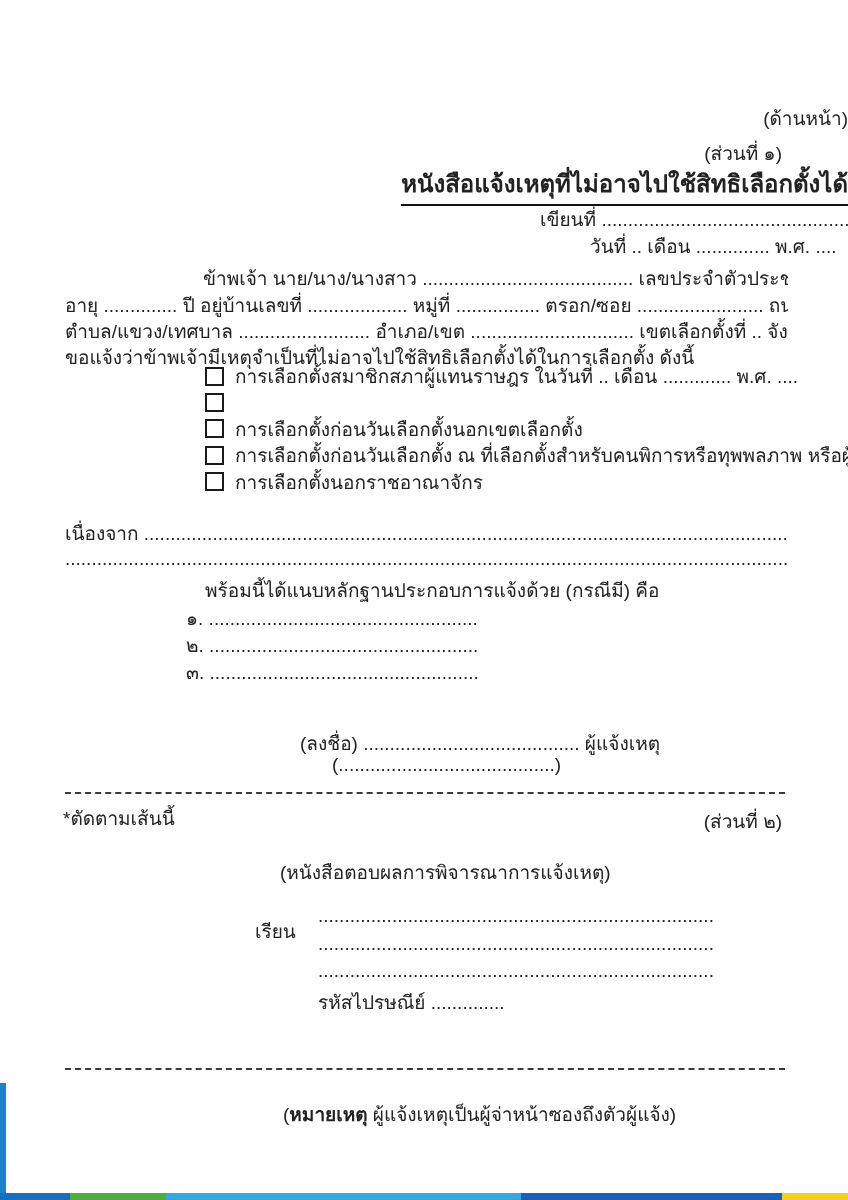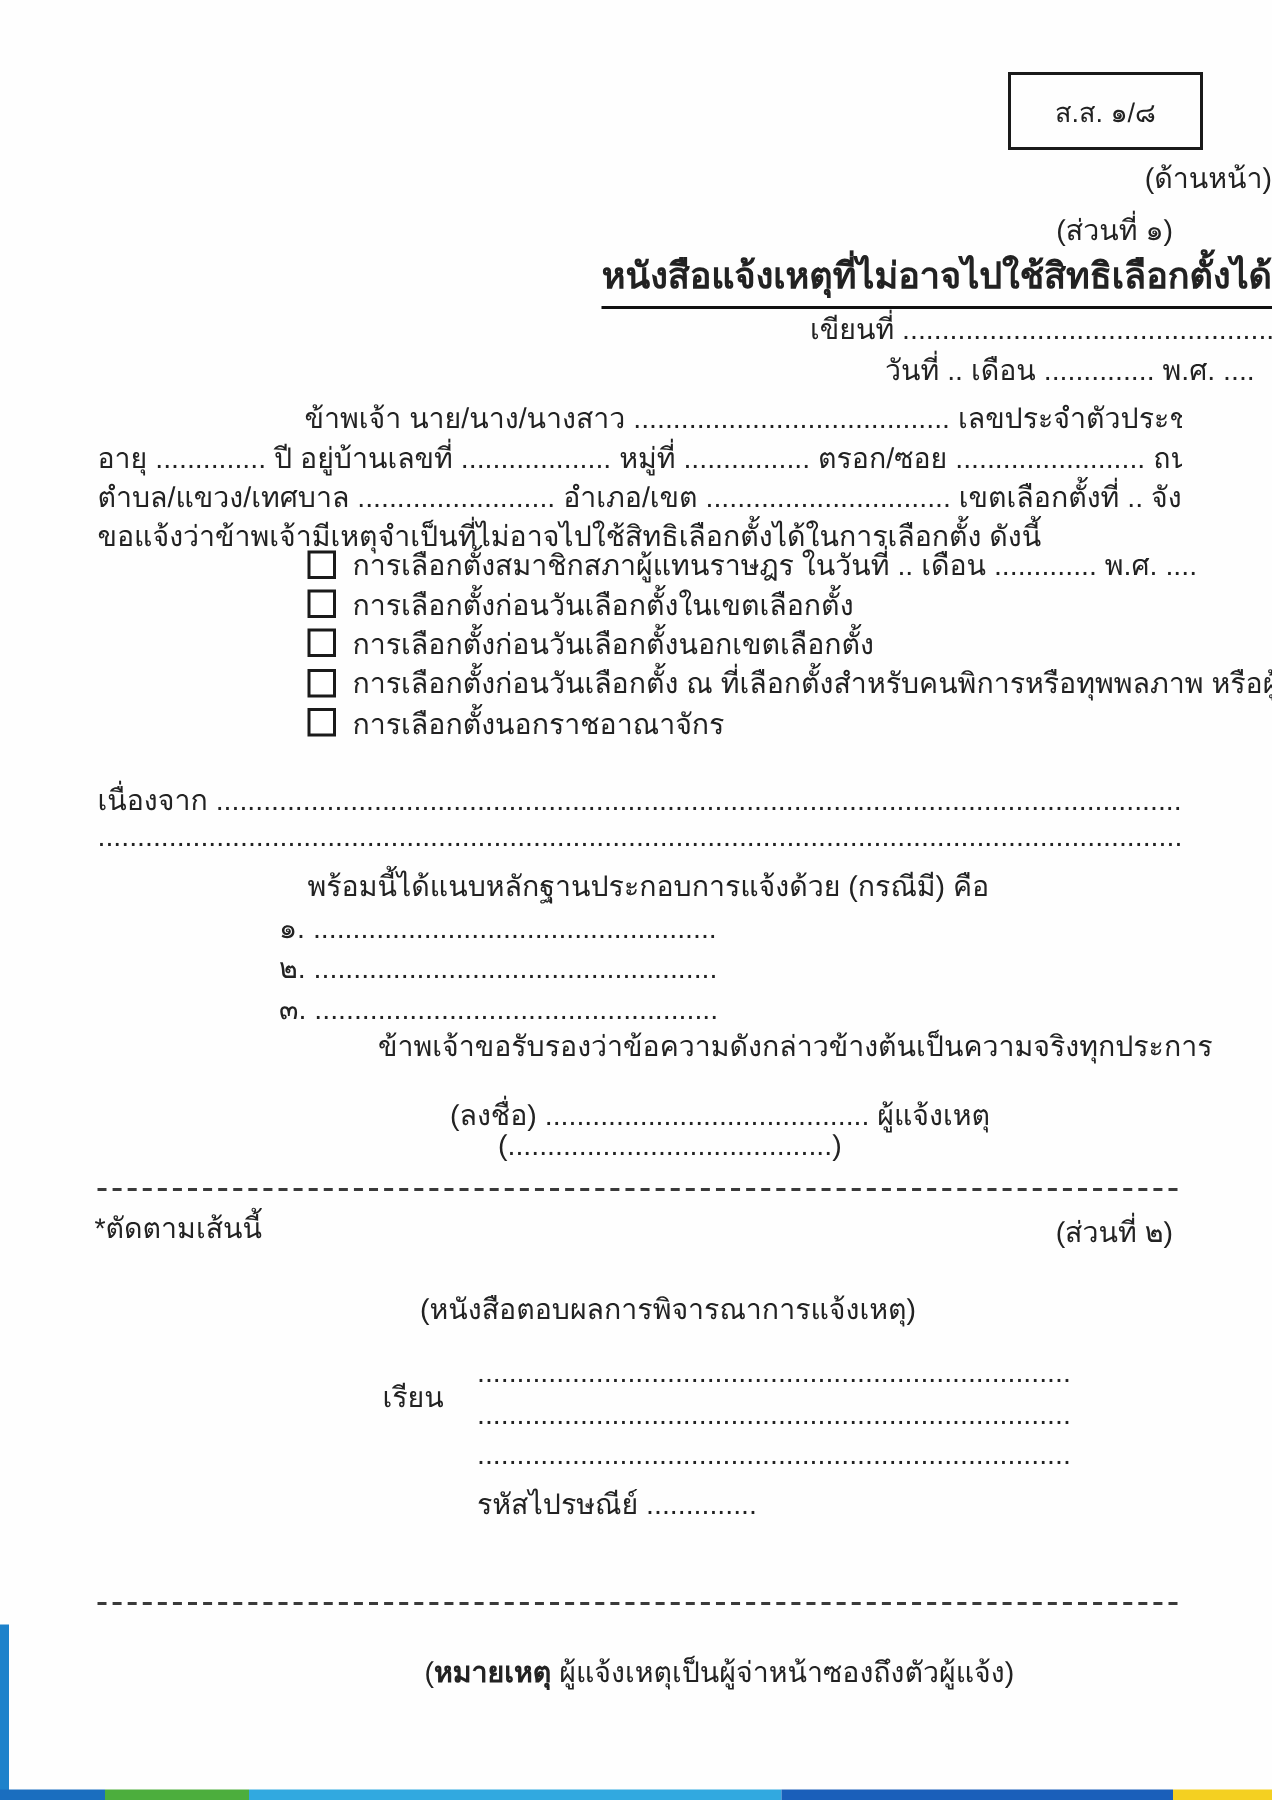--- a/index.html
+++ b/index.html
@@ -45,23 +45,20 @@
     position:absolute;left:0;bottom:0;height:7px;width:848px;
     display:flex;
   }
   .bottom-color-bar div{height:7px;}
 </style>
 </head>
 <body>
 
 <div class="page">
 
-  <div class="form-code-box">
-    <span>ส.ส. ๑/๘</span>
-  </div>
 
   <div class="center-line" style="top:103px;">(ด้านหน้า)</div>
 
   <div class="abs" style="top:138px;right:66px;">(ส่วนที่ ๑)</div>
 
   <div class="center-line doc-title" style="top:164px;">
     <span>หนังสือแจ้งเหตุที่ไม่อาจไปใช้สิทธิเลือกตั้งได้</span>
   </div>
 
   <div class="abs" style="top:204px;left:540px;">เขียนที่ .................................................</div>
@@ -72,21 +69,20 @@
   <div class="abs fill-line" style="top:316px;left:65px;right:60px;">ตำบล/แขวง/เทศบาล ......................... อำเภอ/เขต ............................... เขตเลือกตั้งที่ .. จังหวัด ...............................</div>
   <div class="abs" style="top:342px;left:65px;">ขอแจ้งว่าข้าพเจ้ามีเหตุจำเป็นที่ไม่อาจไปใช้สิทธิเลือกตั้งได้ในการเลือกตั้ง ดังนี้</div>
 
   <div class="abs" style="top:363px;left:205px;">
     <div class="checkbox-row">
       <span class="checkbox-box"></span>
       <span>การเลือกตั้งสมาชิกสภาผู้แทนราษฎร ในวันที่ .. เดือน ............. พ.ศ. ....</span>
     </div>
     <div class="checkbox-row">
       <span class="checkbox-box"></span>
-      <span>การเลือกตั้งก่อนวันเลือกตั้งในเขตเลือกตั้ง</span>
     </div>
     <div class="checkbox-row">
       <span class="checkbox-box"></span>
       <span>การเลือกตั้งก่อนวันเลือกตั้งนอกเขตเลือกตั้ง</span>
     </div>
     <div class="checkbox-row">
       <span class="checkbox-box"></span>
       <span>การเลือกตั้งก่อนวันเลือกตั้ง ณ ที่เลือกตั้งสำหรับคนพิการหรือทุพพลภาพ หรือผู้สูงอายุ</span>
     </div>
     <div class="checkbox-row">
@@ -96,21 +92,20 @@
   </div>
 
   <div class="abs fill-line" style="top:518px;left:65px;right:60px;"><span>เนื่องจาก</span> <span>.............................................................................................................................................................................................................</span></div>
   <div class="abs fill-line" style="top:548px;left:65px;right:60px;">........................................................................................................................................................................................................................</div>
 
   <div class="abs" style="top:575px;left:205px;text-align:center;">พร้อมนี้ได้แนบหลักฐานประกอบการแจ้งด้วย (กรณีมี) คือ</div>
   <div class="abs" style="top:603px;left:186px;">๑. ...................................................</div>
   <div class="abs" style="top:630px;left:186px;">๒. ...................................................</div>
   <div class="abs" style="top:657px;left:186px;">๓. ...................................................</div>
 
-  <div class="abs" style="top:682px;left:252px;">ข้าพเจ้าขอรับรองว่าข้อความดังกล่าวข้างต้นเป็นความจริงทุกประการ</div>
   <div class="abs" style="top:728px;left:300px;text-align:center;">(ลงชื่อ) ......................................... ผู้แจ้งเหตุ</div>
   <div class="abs" style="top:754px;left:332px;">(.........................................)</div>
 
   <div class="dashed-divider" style="top:792px;"></div>
   <div class="abs" style="top:803px;left:63px;">*ตัดตามเส้นนี้</div>
   <div class="abs" style="top:806px;right:66px;">(ส่วนที่ ๒)</div>
 
   <div class="abs" style="top:857px;left:280px;">(หนังสือตอบผลการพิจารณาการแจ้งเหตุ)</div>
   <div class="abs" style="top:905px;left:255px;margin-top:11px;">เรียน</div>
   <div class="abs" style="top:905px;left:318px;">...........................................................................</div>

